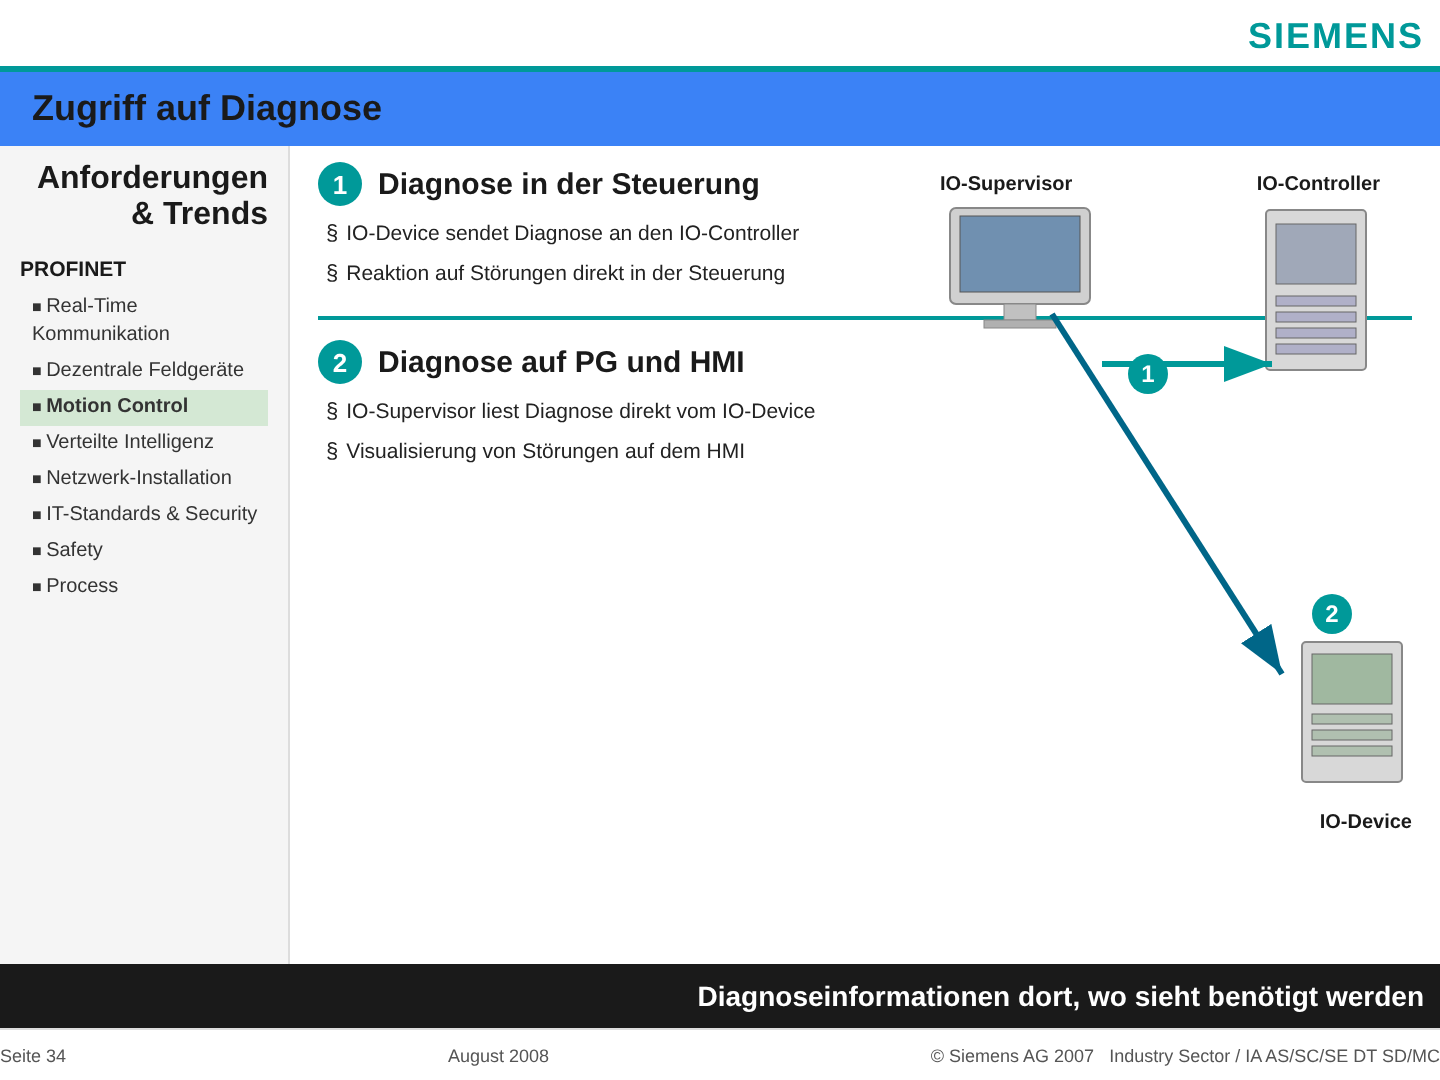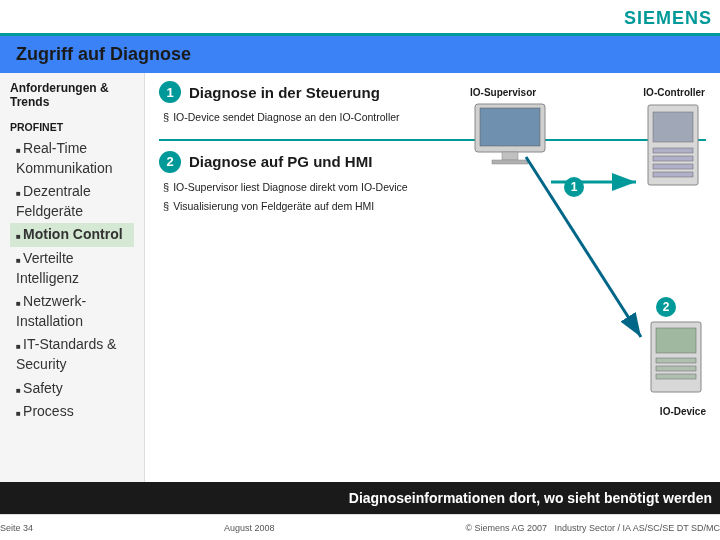--- a/index.html
+++ b/index.html
@@ -48,34 +48,35 @@
     
     .sidebar {
       width: 145px;
       background: #f5f5f5;
       padding: 8px 10px;
       border-right: 1px solid #ddd;
       flex-shrink: 0;
     }
     .sidebar-section-title {
       font-weight: bold;
-      font-size: 12px;
+      font-size: 16px;
       color: #1a1a1a;
       margin-bottom: 12px;
+      text-align: right;
     }
     .sidebar-label {
       font-weight: bold;
       font-size: 10.5px;
       color: #1a1a1a;
       margin-bottom: 4px;
       margin-top: 6px;
       display: block;
     }
     .sidebar-item {
-      font-size: 14px;
+      font-size: 10px;
       color: #333;
       padding: 2px 0 2px 6px;
       line-height: 1.4;
     }
     .sidebar-item.highlighted {
       background: #d4e8d4;
       font-weight: bold;
       padding-left: 6px;
     }
     .sidebar-item::before {
@@ -156,21 +157,21 @@
     .io-supervisor-label {
       font-weight: bold;
       font-size: 10px;
       color: #1a1a1a;
       margin-bottom: 4px;
     }
 
     .io-controller-box {
       position: absolute;
       top: 10px;
-      right: 1px;
+      right: 16px;
     }
     .io-controller-label {
       font-weight: bold;
       font-size: 10px;
       color: #1a1a1a;
       margin-bottom: 2px;
       text-align: right;
     }
 
     .io-device-box {
@@ -297,36 +298,39 @@
 
     <div class="section-block">
       <div class="section-header">
         <div class="section-number">1</div>
         <div class="section-title">Diagnose in der Steuerung</div>
       </div>
       <div class="section-body">
         <div class="bullet">
           <span>IO-Device sendet Diagnose an den IO-Controller</span>
         </div>
+        <div class="bullet">
+          <span>Reaktion auf Störungen direkt in der Steuerung</span>
+        </div>
       </div>
     </div>
 
     <div class="content-divider"></div>
 
     <div class="section-block" style="margin-top:10px;">
       <div class="section-header">
         <div class="section-number">2</div>
         <div class="section-title">Diagnose auf PG und HMI</div>
       </div>
       <div class="section-body">
         <div class="bullet">
           <span>IO-Supervisor liest Diagnose direkt vom IO-Device</span>
         </div>
         <div class="bullet">
-          <span>Visualisierung von Feldgeräte auf dem HMI</span>
+          <span>Visualisierung von Störungen auf dem HMI</span>
         </div>
       </div>
     </div>
 
     <div class="diagram-area">
 
       <div class="io-supervisor-box">
         <div class="io-supervisor-label">IO-Supervisor</div>
         
         <svg width="90" height="70">

